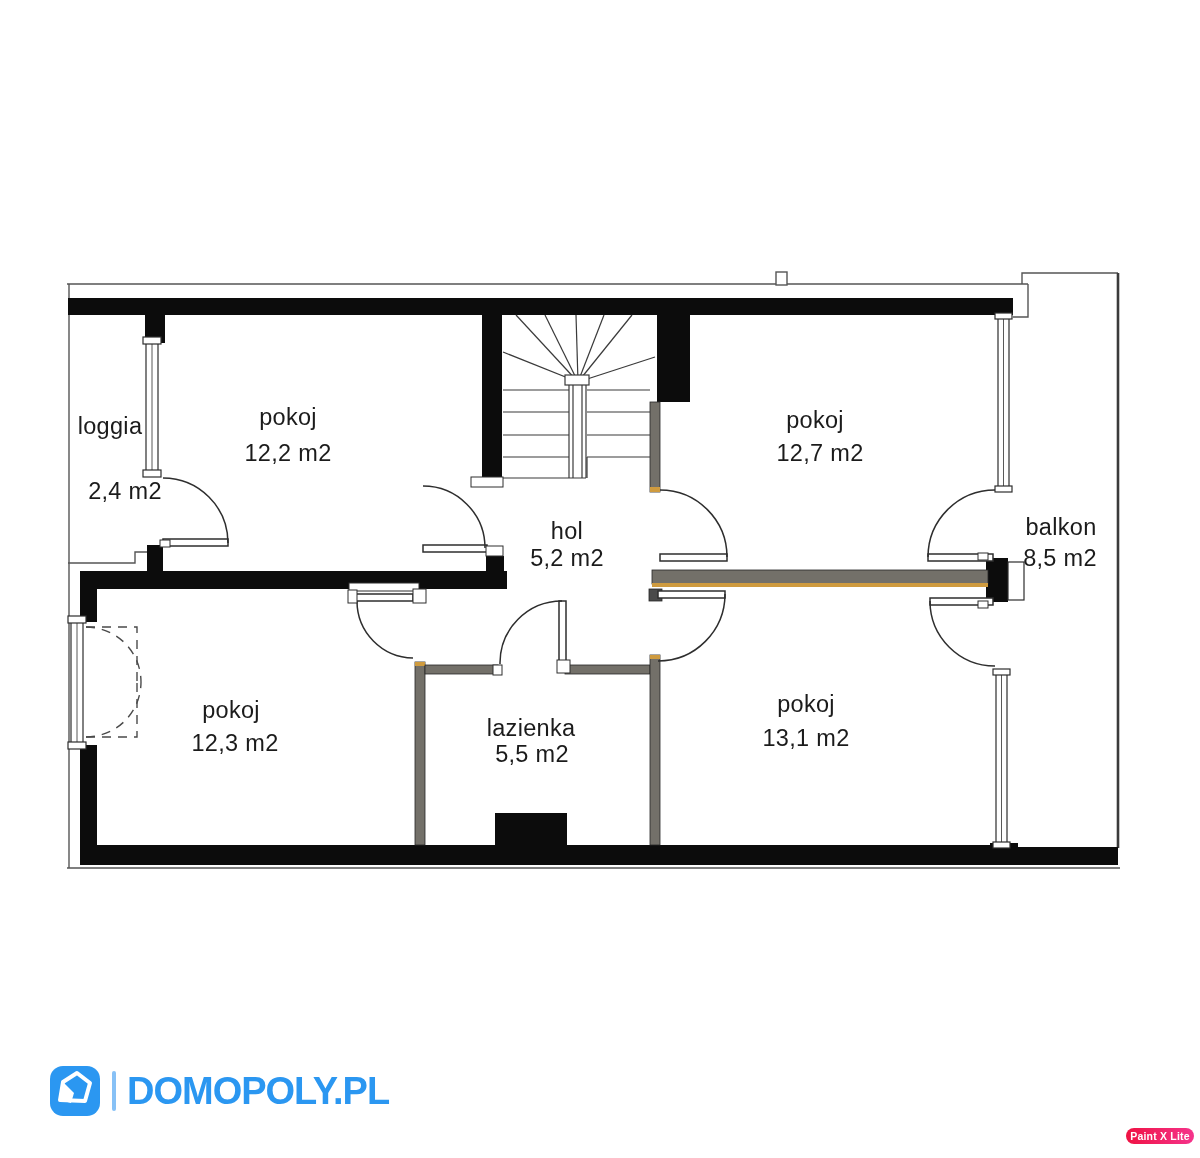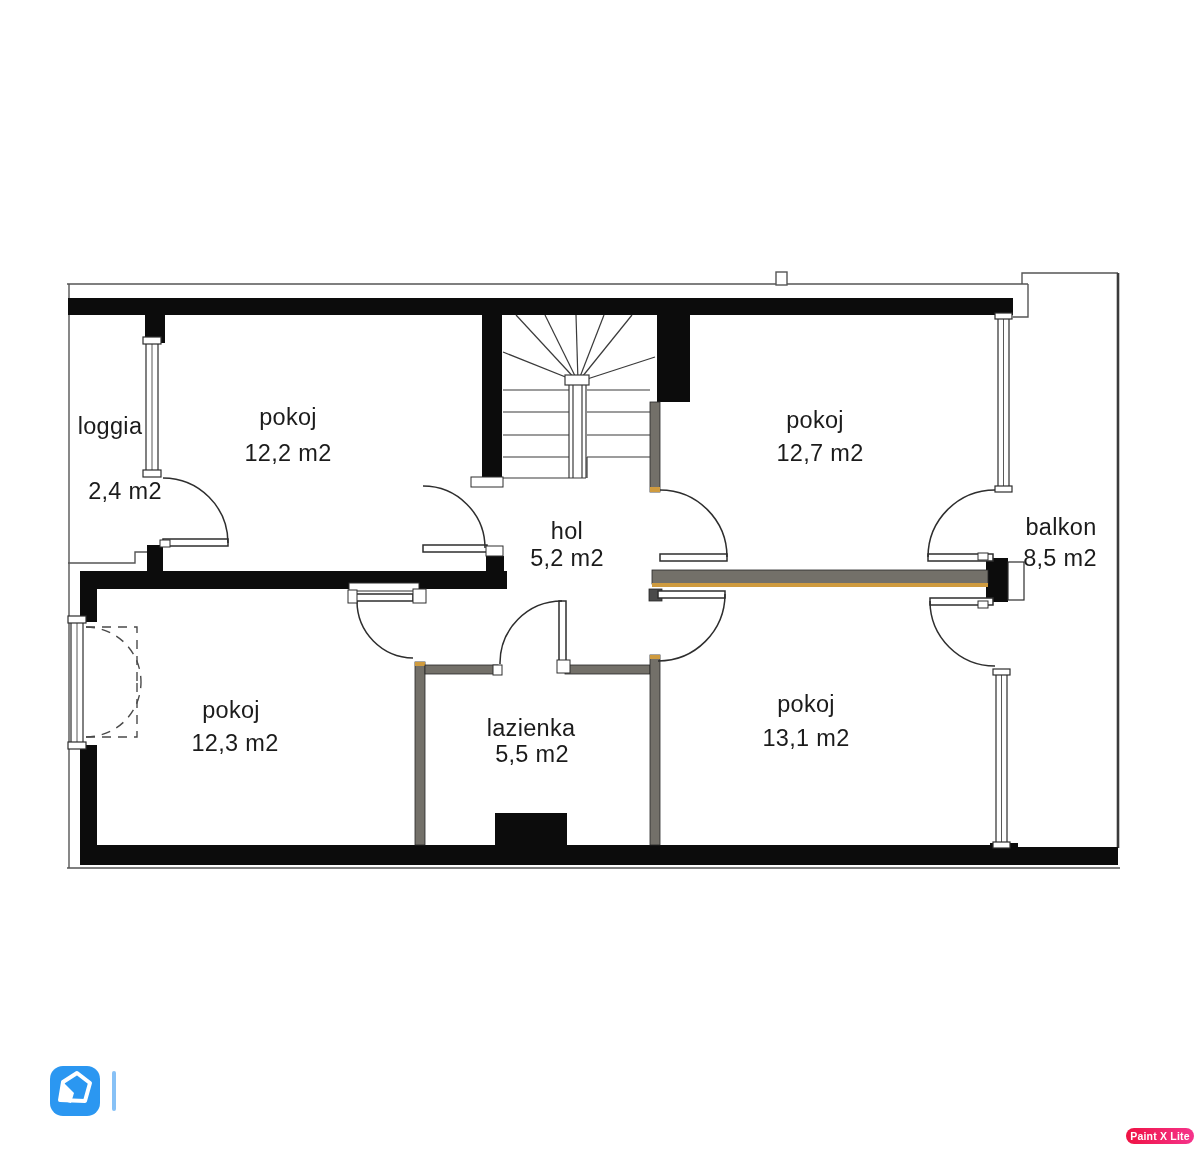--- a/index.html
+++ b/index.html
@@ -206,17 +206,18 @@
   </g>
 </svg>
 
 <div class="logo">
   <svg width="50" height="50" viewBox="0 0 50 50">
     <rect x="0" y="0" width="50" height="50" rx="13" fill="#2b97f1"></rect>
     <path d="M10,34 L13,16 L27,7 L40,17 L35,35 Z" fill="none" stroke="#ffffff" stroke-width="4" stroke-linejoin="round"></path>
     <path d="M10,34 L13,16 L24,27 L21,37 Z" fill="#ffffff"></path>
   </svg>
   <div class="logo-sep"></div>
+  <div class="logo-text">DOMOPOLY.PL</div>
 </div>
 
 <div class="watermark">
   <span>Paint X Lite</span>
 </div>
 
 </body></html>

